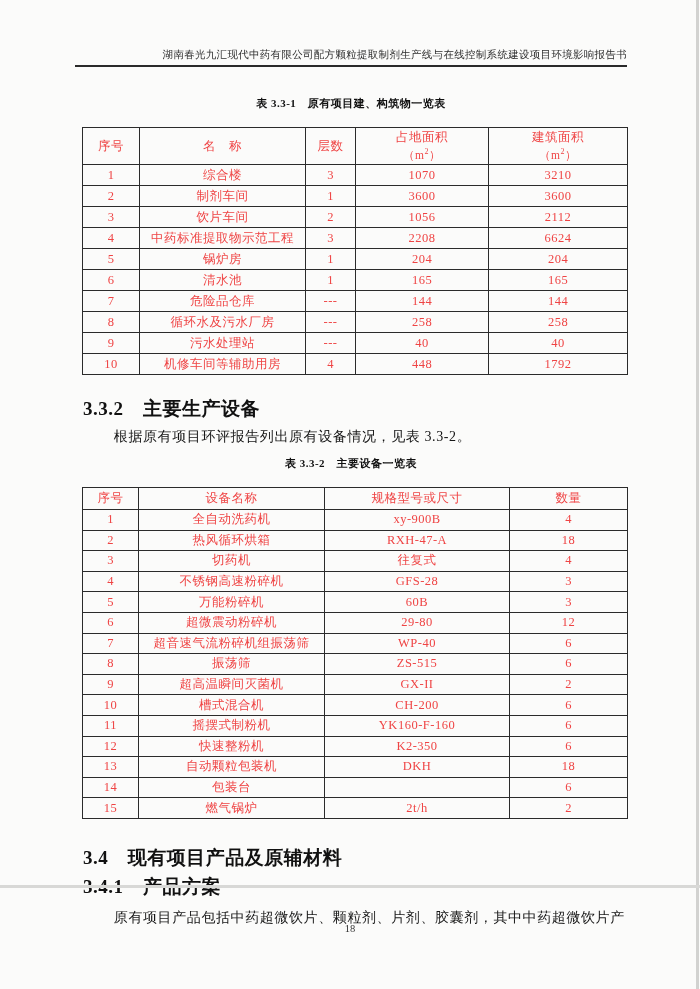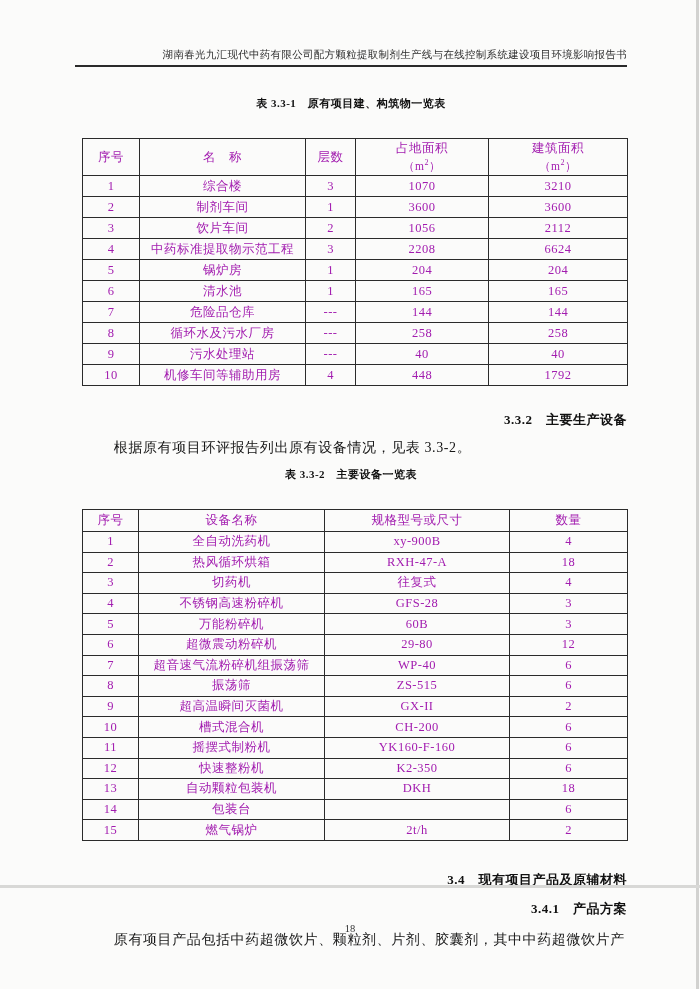--- a/index.html
+++ b/index.html
@@ -36,23 +36,23 @@
     line-height:20px;
     color:#111;
   }
   .table-title.second{margin-top:6px;}
 
   
   table{
     border-collapse:collapse;
     table-layout:fixed;
     width:545px;
-    margin:25px 0 0 7px;
+    margin:14px 0 0 7px;
     font-size:12.5px;
-    color:#a21caf;
+    color:#ef4444;
   }
   td,th{
     border:1px solid #2b2b2b;
     text-align:center;
     vertical-align:middle;
     padding:0 2px;
     font-weight:normal;
     letter-spacing:0.5px;
     line-height:15px;
     overflow:hidden;
@@ -62,26 +62,25 @@
   #table1 td{height:20px;}
   #table2 th{height:21px;}
   #table2 td{height:19.6px;}
   .unit{font-size:11.5px;line-height:13px;}
   .unit sup{font-size:8px;}
   .hdr-2line .hl{line-height:15px;}
 
   
   .sec-heading{
     margin:24px 0 0 8px;
-    font-size:13px;
+    font-size:19px;
     font-weight:700;
     letter-spacing:0.5px;
     line-height:20px;
     color:#111;
-    text-align:right;
   }
   .sec-heading.h332{margin-top:24px;}
   .sec-heading.h34{margin-top:29px;}
   .sec-heading.h341{margin-top:9px;}
   .body-para{
     margin:8px 0 0 8px;
     font-size:14px;
     letter-spacing:0.6px;
     line-height:20px;
     text-indent:2.2em;

